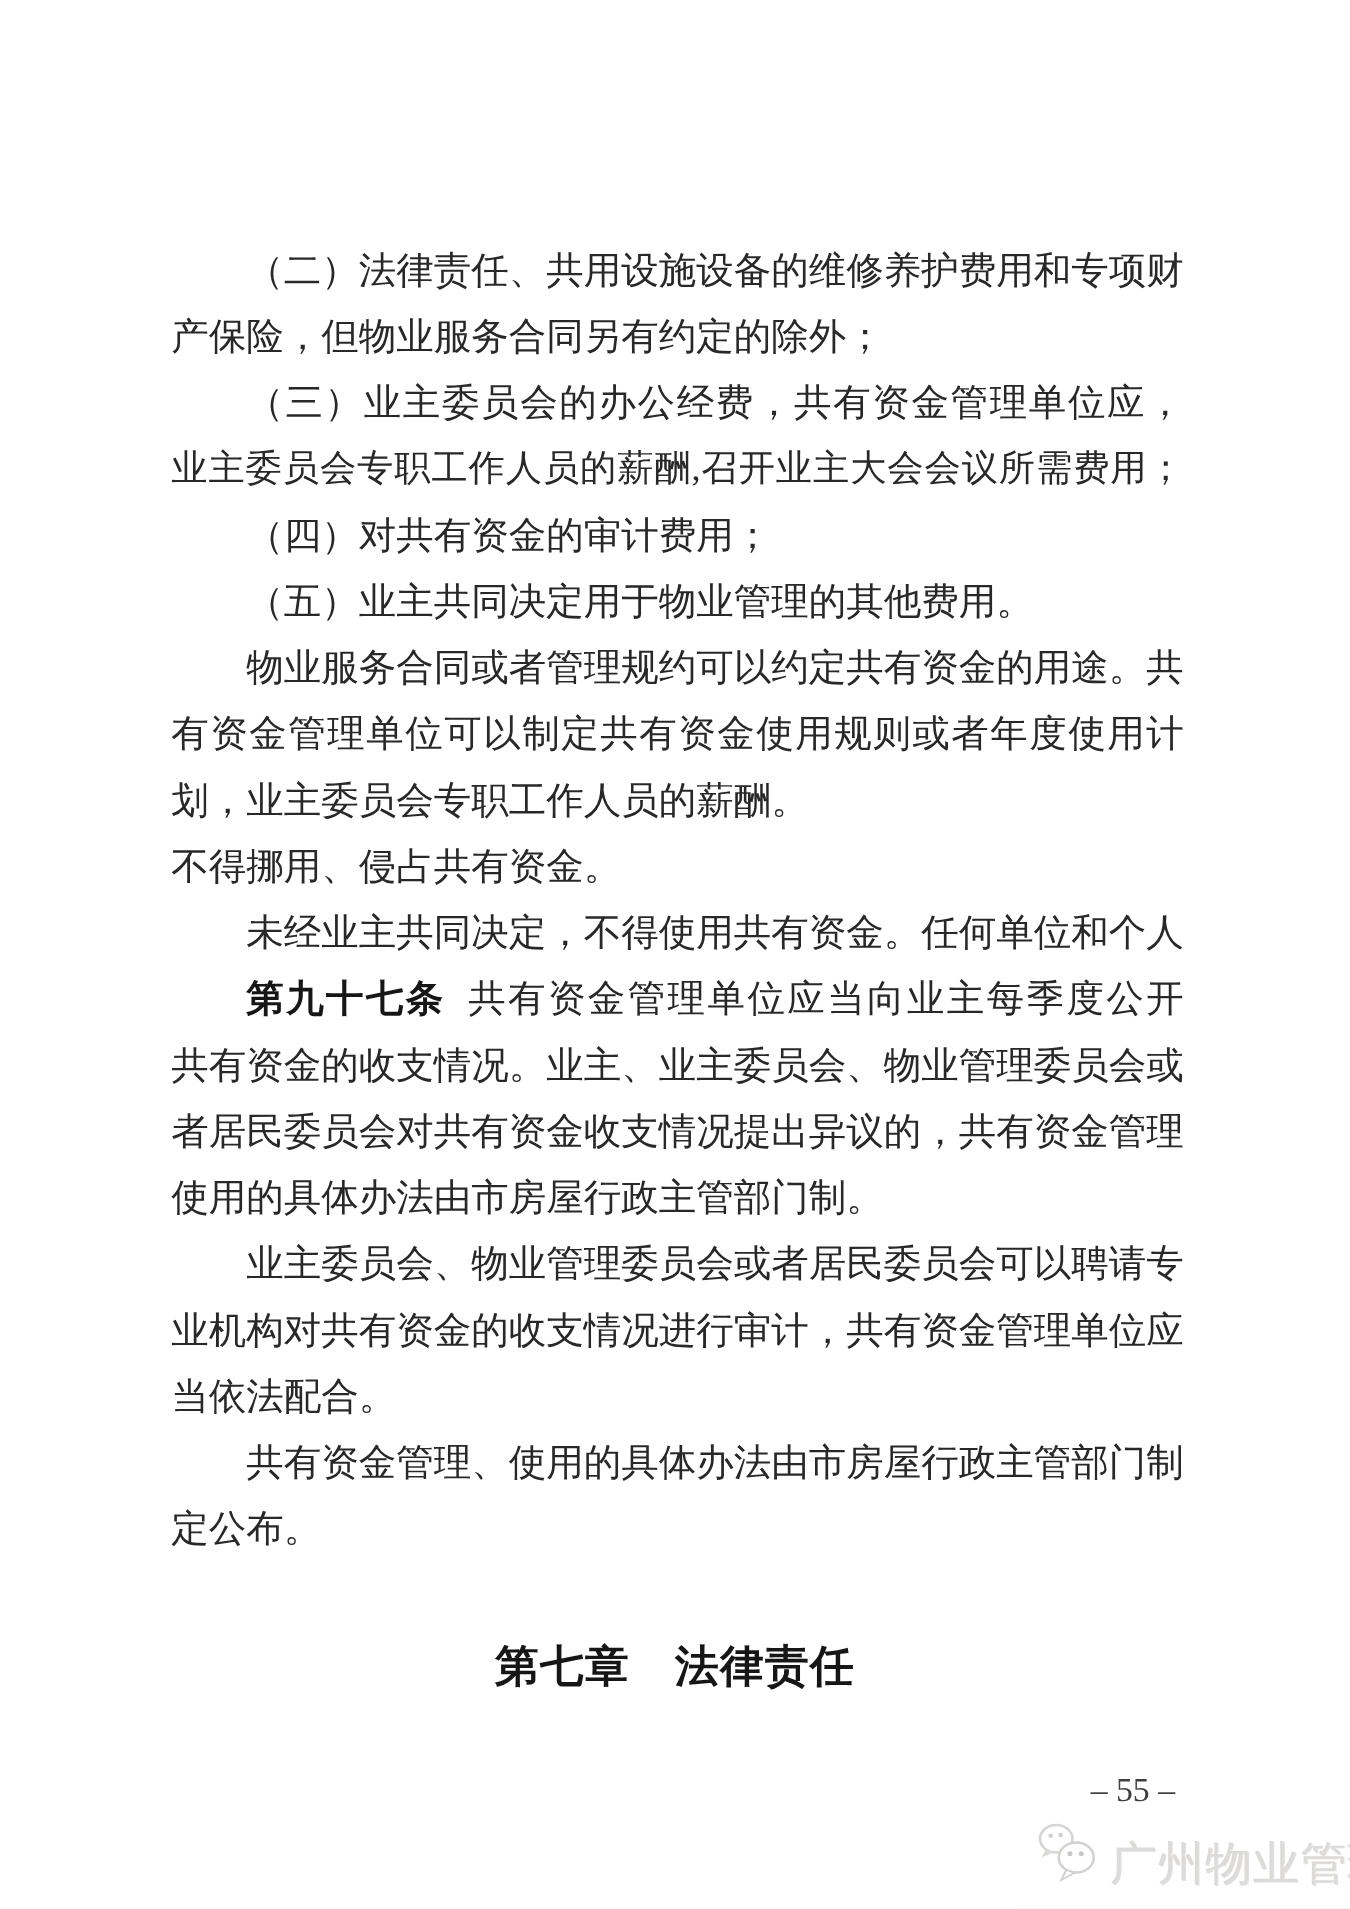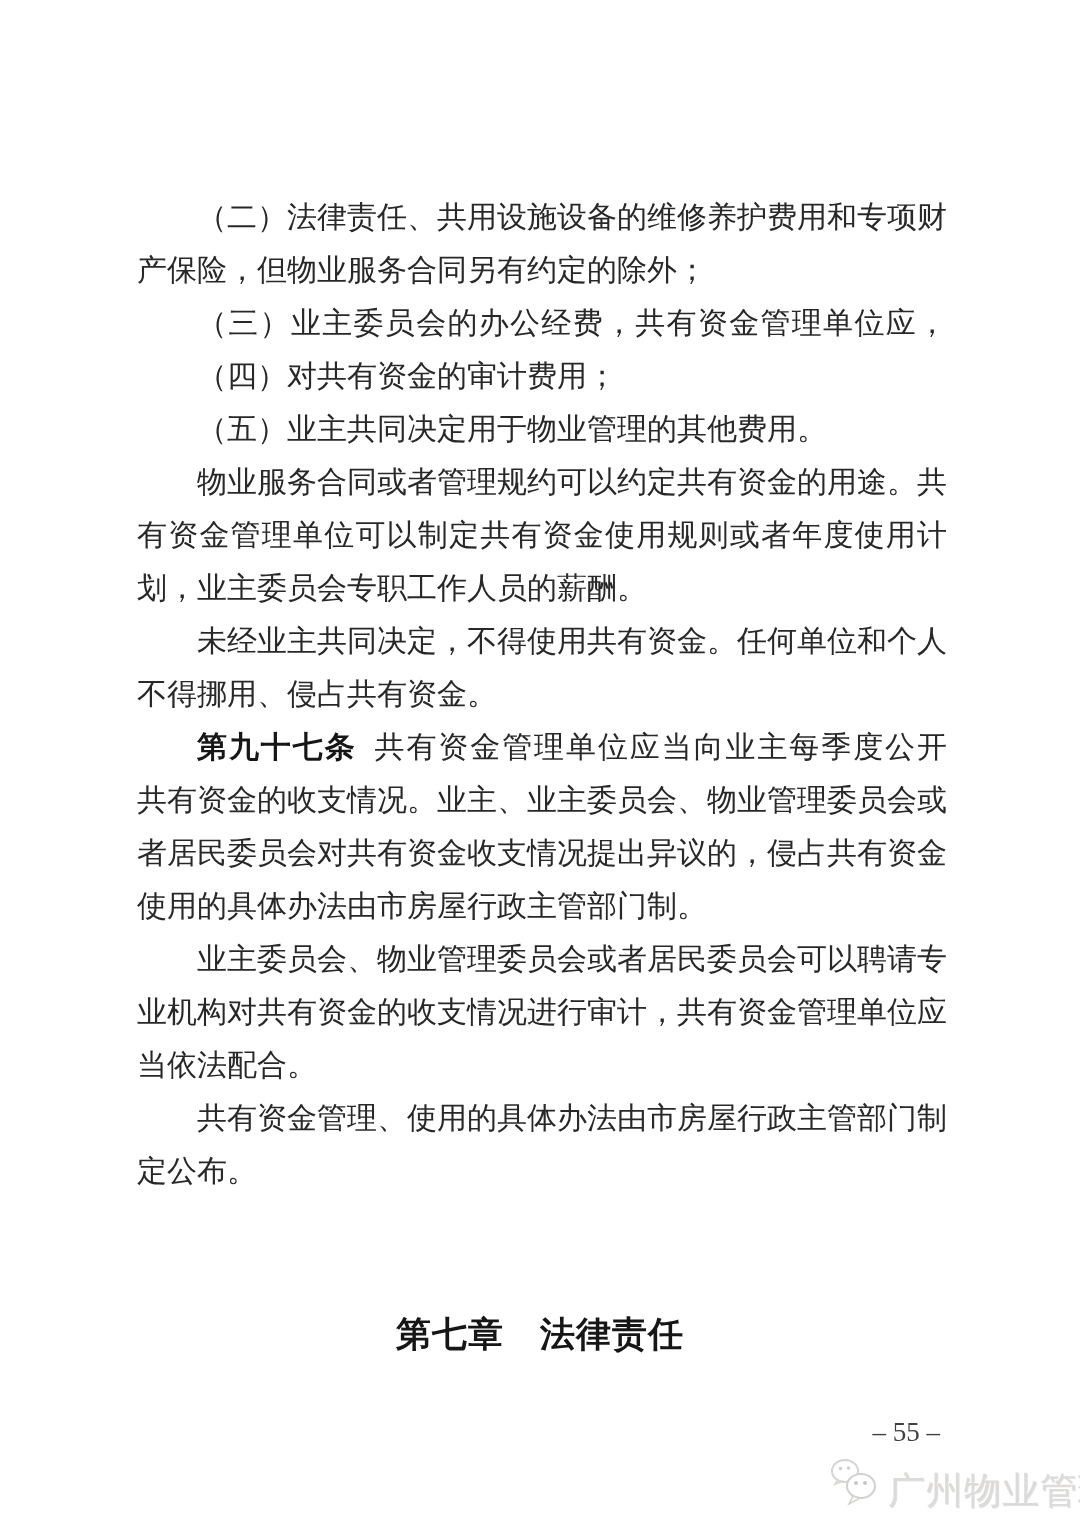--- a/index.html
+++ b/index.html
@@ -90,30 +90,31 @@
 </style>
 </head>
 <body>
 
 <div class="page">
 
   <div class="content">
       <div class="line indent full"><span>（二）法律责任、共用设施设备的维修养护费用和专项财</span></div>
       <div class="line"><span>产保险，但物业服务合同另有约定的除外；</span></div>
       <div class="line indent full"><span>（三）业主委员会的办公经费，共有资金管理单位应，</span></div>
+      <div class="line full tight"><span>业主委员会专职工作人员的薪酬,召开业主大会会议所需费用；</span></div>
       <div class="line indent"><span>（四）对共有资金的审计费用；</span></div>
       <div class="line indent"><span>（五）业主共同决定用于物业管理的其他费用。</span></div>
       <div class="line indent full"><span>物业服务合同或者管理规约可以约定共有资金的用途。共</span></div>
       <div class="line full"><span>有资金管理单位可以制定共有资金使用规则或者年度使用计</span></div>
       <div class="line"><span>划，业主委员会专职工作人员的薪酬。</span></div>
+      <div class="line"><span>不得挪用、侵占共有资金。</span></div>
       <div class="line indent full"><span>未经业主共同决定，不得使用共有资金。任何单位和个人</span></div>
-      <div class="line"><span>不得挪用、侵占共有资金。</span></div>
       <div class="line indent full"><span class="lead">第九十七条</span><span>共有资金管理单位应当向业主每季度公开</span></div>
       <div class="line full"><span>共有资金的收支情况。业主、业主委员会、物业管理委员会或</span></div>
-      <div class="line full"><span>者居民委员会对共有资金收支情况提出异议的，侵占共有资金</span></div>
+      <div class="line full"><span>者居民委员会对共有资金收支情况提出异议的，共有资金管理</span></div>
       <div class="line"><span>使用的具体办法由市房屋行政主管部门制。</span></div>
       <div class="line indent full"><span>业主委员会、物业管理委员会或者居民委员会可以聘请专</span></div>
       <div class="line full"><span>业机构对共有资金的收支情况进行审计，共有资金管理单位应</span></div>
       <div class="line"><span>当依法配合。</span></div>
       <div class="line indent full"><span>共有资金管理、使用的具体办法由市房屋行政主管部门制</span></div>
       <div class="line"><span>定公布。</span></div>
     </div>
 
   <div class="chapter">第七章　法律责任</div>
 

